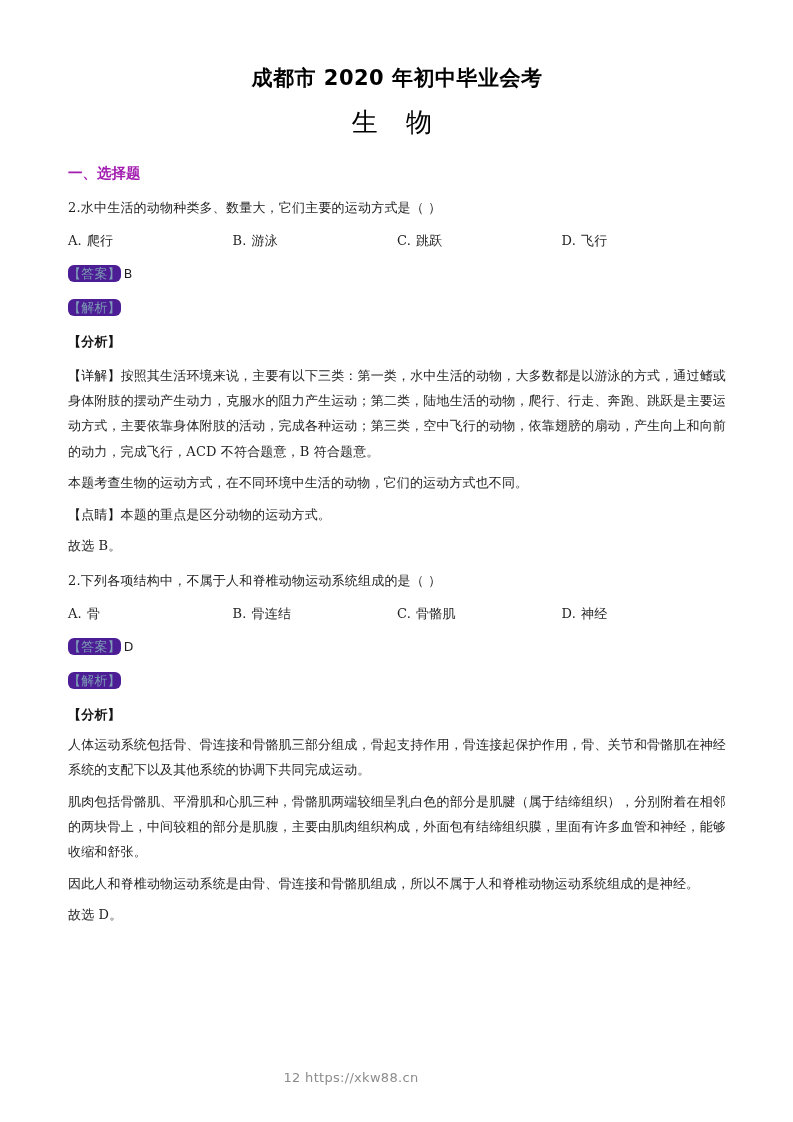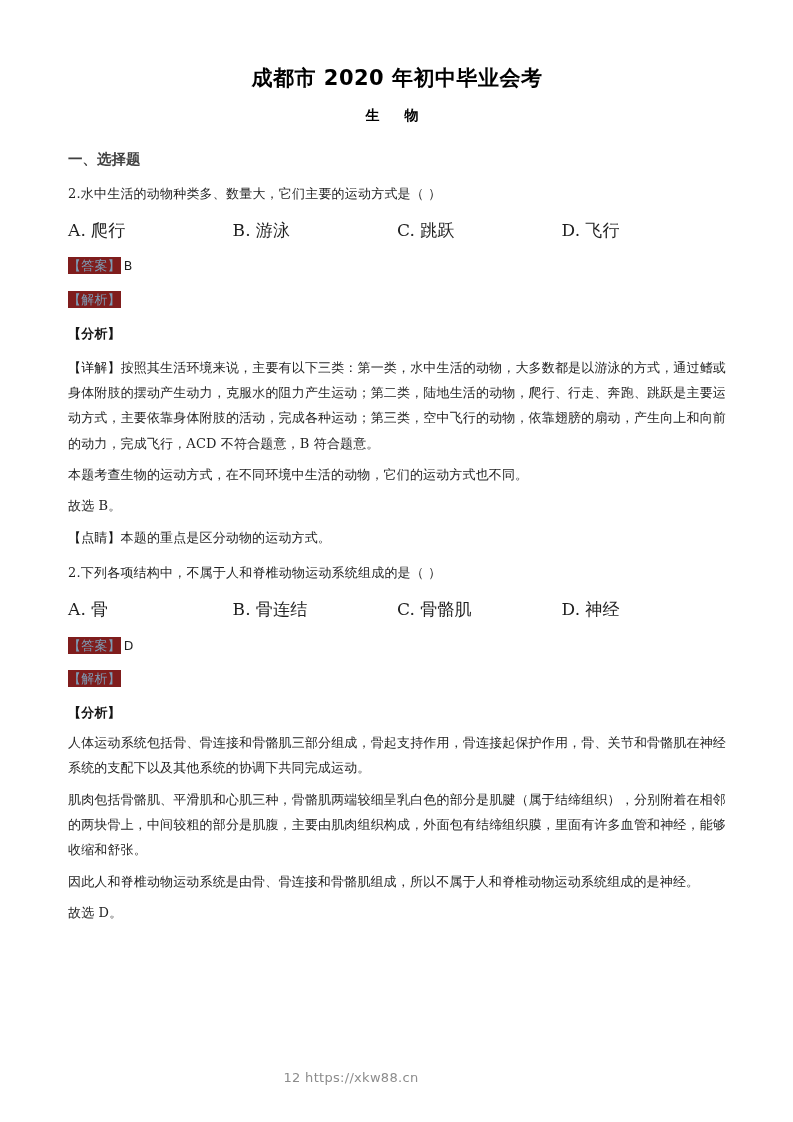--- a/index.html
+++ b/index.html
@@ -37,71 +37,72 @@
     font-weight: bold;
     font-size: 21px;
     letter-spacing: 0.5px;
     color: #000;
     margin-top: 66px;
     line-height: 1.2;
   }
   .doc-subtitle {
     text-align: center;
     font-family: "DejaVu Sans", "Liberation Sans", sans-serif;
-    font-weight: bold;
-    font-size: 14px;
+    font-weight: normal;
+    font-size: 26px;
     letter-spacing: 10px;
     color: #000;
     margin-top: 16px;
     line-height: 1.2;
   }
 
   
   .section-heading {
     font-family: "DejaVu Sans", "Liberation Sans", sans-serif;
     font-weight: bold;
     font-size: 14.5px;
-    color: #404040;
+    color: #a21caf;
     margin-top: 25px;
     margin-bottom: 12px;
     line-height: 1.5;
   }
 
   
   .q-stem {
     font-size: 13px;
     line-height: 1.55;
     margin-top: 13px;
     color: #1f1f1f;
     letter-spacing: 0.2px;
   }
   .q-options {
     display: flex;
     margin-top: 13px;
-    font-size: 17px;
+    font-size: 13px;
     line-height: 1.55;
     color: #1f1f1f;
   }
   .q-options .opt {
     width: 25%;
     box-sizing: border-box;
     letter-spacing: 0.2px;
   }
   .opt-letter { margin-right: 5px; }
 
   .tag-line {
     margin-top: 13px;
     font-size: 13px;
     line-height: 1.6;
   }
   .tag {
     color: #7d9cb5;
-    background: #7f1d1d;
+    background: #4c1d95;
     padding: 1px 0 1px 0;
     letter-spacing: 0.2px;
+    border-radius: 6px;
   }
   .tag-value {
     color: #1f1f1f;
     font-family: "DejaVu Sans", "Liberation Sans", sans-serif;
     font-size: 12.5px;
     margin-left: 3px;
   }
   .tag-plain {
     color: #141414;
     font-weight: bold;
@@ -174,23 +175,23 @@
     </div>
 
     <div class="tag-line">
       <span class="tag-plain">【分析】</span>
     </div>
 
     <div class="para"><span class="inline-tag">【详解】</span><span>按照其生活环境来说，主要有以下三类：第一类，水中生活的动物，大多数都是以游泳的方式，通过鳍或身体附肢的摆动产生动力，克服水的阻力产生运动；第二类，陆地生活的动物，爬行、行走、奔跑、跳跃是主要运动方式，主要依靠身体附肢的活动，完成各种运动；第三类，空中飞行的动物，依靠翅膀的扇动，产生向上和向前的动力，完成飞行，ACD 不符合题意，B 符合题意。</span></div>
 
     <div class="para tight">本题考查生物的运动方式，在不同环境中生活的动物，它们的运动方式也不同。</div>
 
+    <div class="para tight"><span class="inline-tag">【点睛】</span><span>本题的重点是区分动物的运动方式。</span></div>
+
     <div class="para tight">故选 B。</div>
-
-    <div class="para tight"><span class="inline-tag">【点睛】</span><span>本题的重点是区分动物的运动方式。</span></div>
 
     <div class="q-stem">2.下列各项结构中，不属于人和脊椎动物运动系统组成的是（      ）</div>
 
     <div class="q-options">
       <div class="opt">
         <span class="opt-letter">A.</span><span>骨</span>
       </div>
       <div class="opt">
         <span class="opt-letter">B.</span><span>骨连结</span>
       </div>

